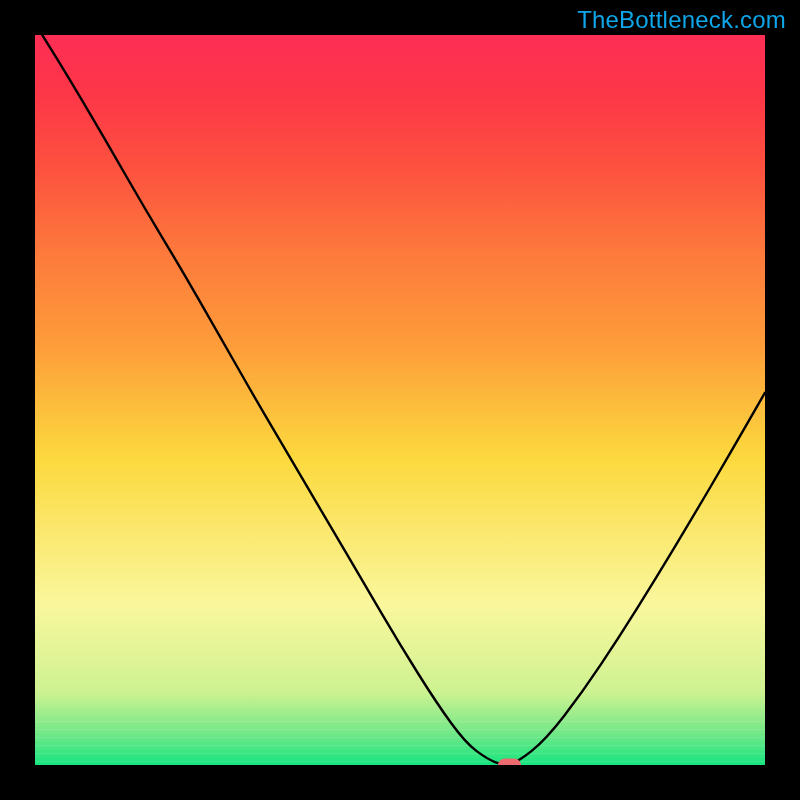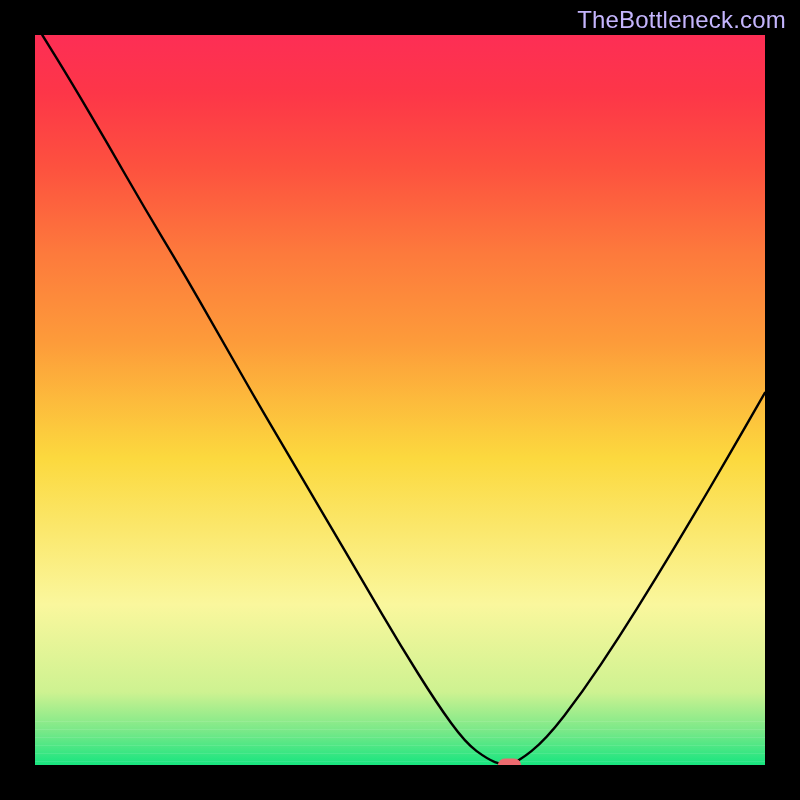--- a/index.html
+++ b/index.html
@@ -1,18 +1,18 @@
 <!DOCTYPE html>
 <html><head>
 <meta charset="utf-8">
 <style>
 html,body{margin:0;padding:0;width:800px;height:800px;overflow:hidden;background:#000;font-family:Arial,Helvetica,sans-serif}
 .wrap{position:relative;width:800px;height:800px}
 .plot{position:absolute;left:35px;top:35px;width:730px;height:730px}
-.watermark{position:absolute;top:6px;right:14px;color:#c4b5fd;font-size:24px;font-weight:400;letter-spacing:0.2px}
+.watermark{position:absolute;top:6px;right:14px;color:#0ea5e9;font-size:24px;font-weight:400;letter-spacing:0.2px}
 svg{display:block}
 </style>
 </head>
 <body>
 
 <div class="wrap">
   <div class="watermark">TheBottleneck.com</div>
   <div class="plot">
     <svg id="svg" width="730" height="730" viewBox="0 0 730 730">
         <defs>

